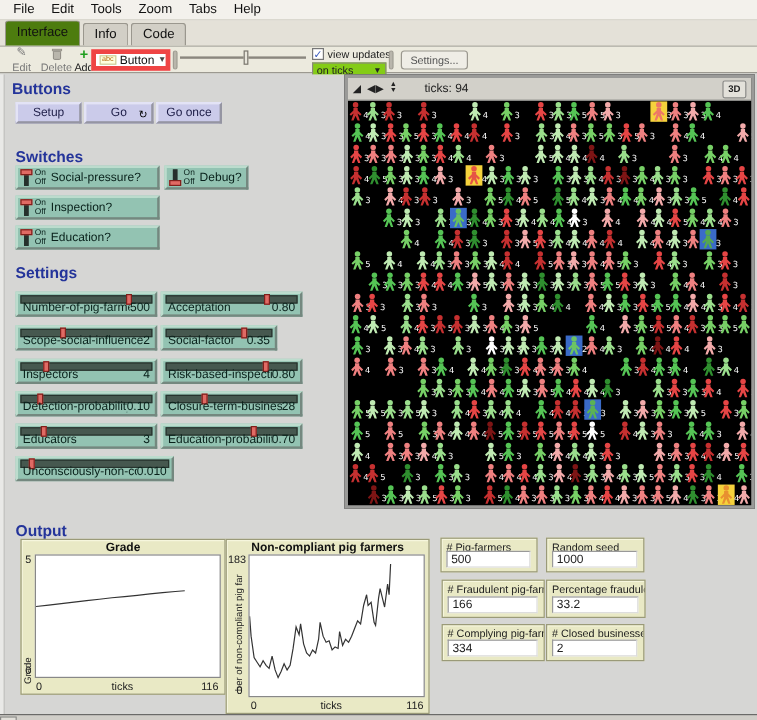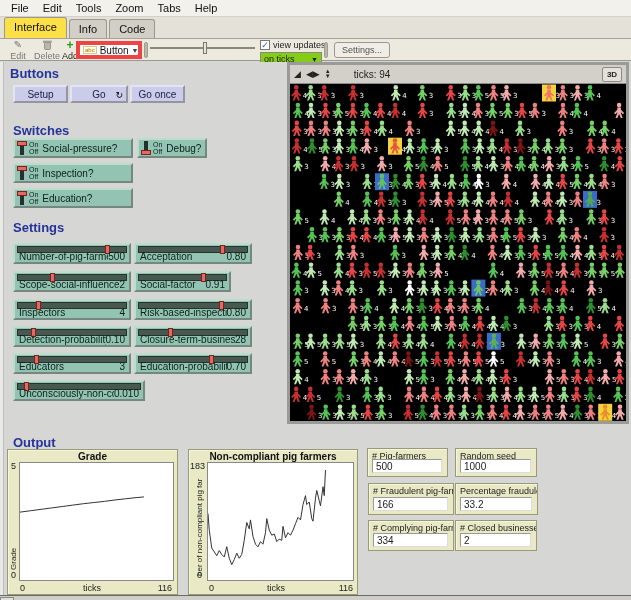--- a/index.html
+++ b/index.html
@@ -4,21 +4,21 @@
 <style>
   * { margin:0; padding:0; box-sizing:border-box; }
   html,body { width:631px; height:600px; overflow:hidden; }
   body { font-family:"Liberation Sans","DejaVu Sans",sans-serif; font-size:11px; color:#111; background:#d6d6d4; position:relative; }
 
   
   .menubar { position:absolute; top:0; left:0; width:631px; height:17px; background:#f3f1ec; border-bottom:1px solid #d4d1c8; display:flex; align-items:center; padding-left:5px; gap:2px; }
   .menu-item { padding:1px 6px; cursor:default; }
   .tabbar { position:absolute; top:17px; left:0; width:631px; height:22px; background:#e4e1d8; border-bottom:1px solid #a5a299; display:flex; align-items:flex-end; padding-left:4px; }
   .tab { border:1px solid #9a978e; border-bottom:none; background:#d2cfc6; padding:3px 9px 3px 9px; margin-right:2px; border-radius:3px 3px 0 0; height:19px; }
-  .tab.active { background:#fde047; height:21px; font-weight:normal; }
+  .tab.active { background:#4d7c0f; height:21px; font-weight:normal; }
   
   .tb-wrap { position:absolute; top:39px; left:0; width:631px; height:22px; background:#eceade; border-bottom:1px solid #9c9990; }
   .tb-item { position:absolute; text-align:center; font-size:9px; color:#777; }
   .tb-item .ico { display:block; height:11px; line-height:10px; font-size:10px; }
   .tb-sep { position:absolute; width:4px; height:16px; background:#b9b6ac; border:1px solid #a09d93; border-radius:2px; top:3px; }
   .chooser { position:absolute; left:76px; top:2px; width:66px; height:18px; background:#fff; border:4px solid #ef4444; display:flex; align-items:center; font-size:10px; padding:0 3px; gap:3px; }
   .chooser .mini { font-size:6px; color:#b06c10; background:#ffd; border:1px solid #cc9; padding:0 1px; }
   .chooser .arr { margin-left:auto; font-size:7px; color:#444; }
   .speed { position:absolute; left:150px; top:1px; width:105px; }
   .speed .track { height:2px; background:#8a877e; margin-top:7px; position:relative; }
@@ -216,21 +216,21 @@
         <span class="sl-text">
           <span style="overflow:hidden;">Scope-social-influence</span>
           <span>2</span>
         </span>
       </div>
       <div class="nl-slider" style="left: 134px; top: 209px; width: 97px;">
         <span class="sl-channel"></span>
         <span class="sl-knob" style="left:65px"></span>
         <span class="sl-text">
           <span style="overflow:hidden;">Social-factor</span>
-          <span>0.91</span>
+          <span>0.35</span>
         </span>
       </div>
       <div class="nl-slider" style="left: 13px; top: 237px; width: 118px;">
         <span class="sl-channel"></span>
         <span class="sl-knob" style="left:21px"></span>
         <span class="sl-text">
           <span style="overflow:hidden;">Inspectors</span>
           <span>4</span>
         </span>
       </div>
@@ -2052,21 +2052,21 @@
           </g>
           <g transform="translate(323.5,320.1)">
             <circle cx="6.5" cy="2.6" r="2.3" fill="#f3aaaa"></circle>
             <polygon points="4.7,5.1 8.3,5.1 8.3,7.2 11.5,10.4 10.3,11.7 8.3,9.7 8.3,10.4 10.1,15.6 8.2,15.6 6.5,11.6 4.8,15.6 2.9,15.6 4.7,10.4 4.7,9.7 2.7,11.7 1.5,10.4 4.7,7.2" fill="#f3aaaa"></polygon>
             <text x="13" y="13.6" fill="#fff" font-size="7" font-family="DejaVu Sans, sans-serif">4</text>
           </g>
         </svg>
     </div>
   </div>
 
-  <div class="plot" style="left:7px;top:387px;width:171px;height:146px;">
+  <div class="plot" style="left:17px;top:387px;width:171px;height:130px;">
     <div class="plot-title">Grade</div>
     <div class="ptick" style="left:3px;top:11px;">5</div>
     <div class="ptick" style="left:3px;bottom:14px;">0</div>
     <div class="ylab" style="left:1px;top:40px;height:80px;">Grade</div>
     <div class="plot-area" style="left:11px;top:12px;right:3px;bottom:13px;">
         <svg id="plot0" viewBox="0 0 100 100" preserveAspectRatio="none">
           <polyline points="0.00,42.00 6.90,40.80 13.79,39.60 20.69,38.40 27.59,37.20 34.48,36.00 41.38,34.80 48.28,33.80 55.17,32.80 62.07,31.60 68.97,30.60 75.86,29.60 81.03,29.00" fill="none" stroke="#333" stroke-width="1" vector-effect="non-scaling-stroke"></polyline>
         </svg>
       </div>
     <div class="ptick" style="left:12px;bottom:1px;">0</div>

